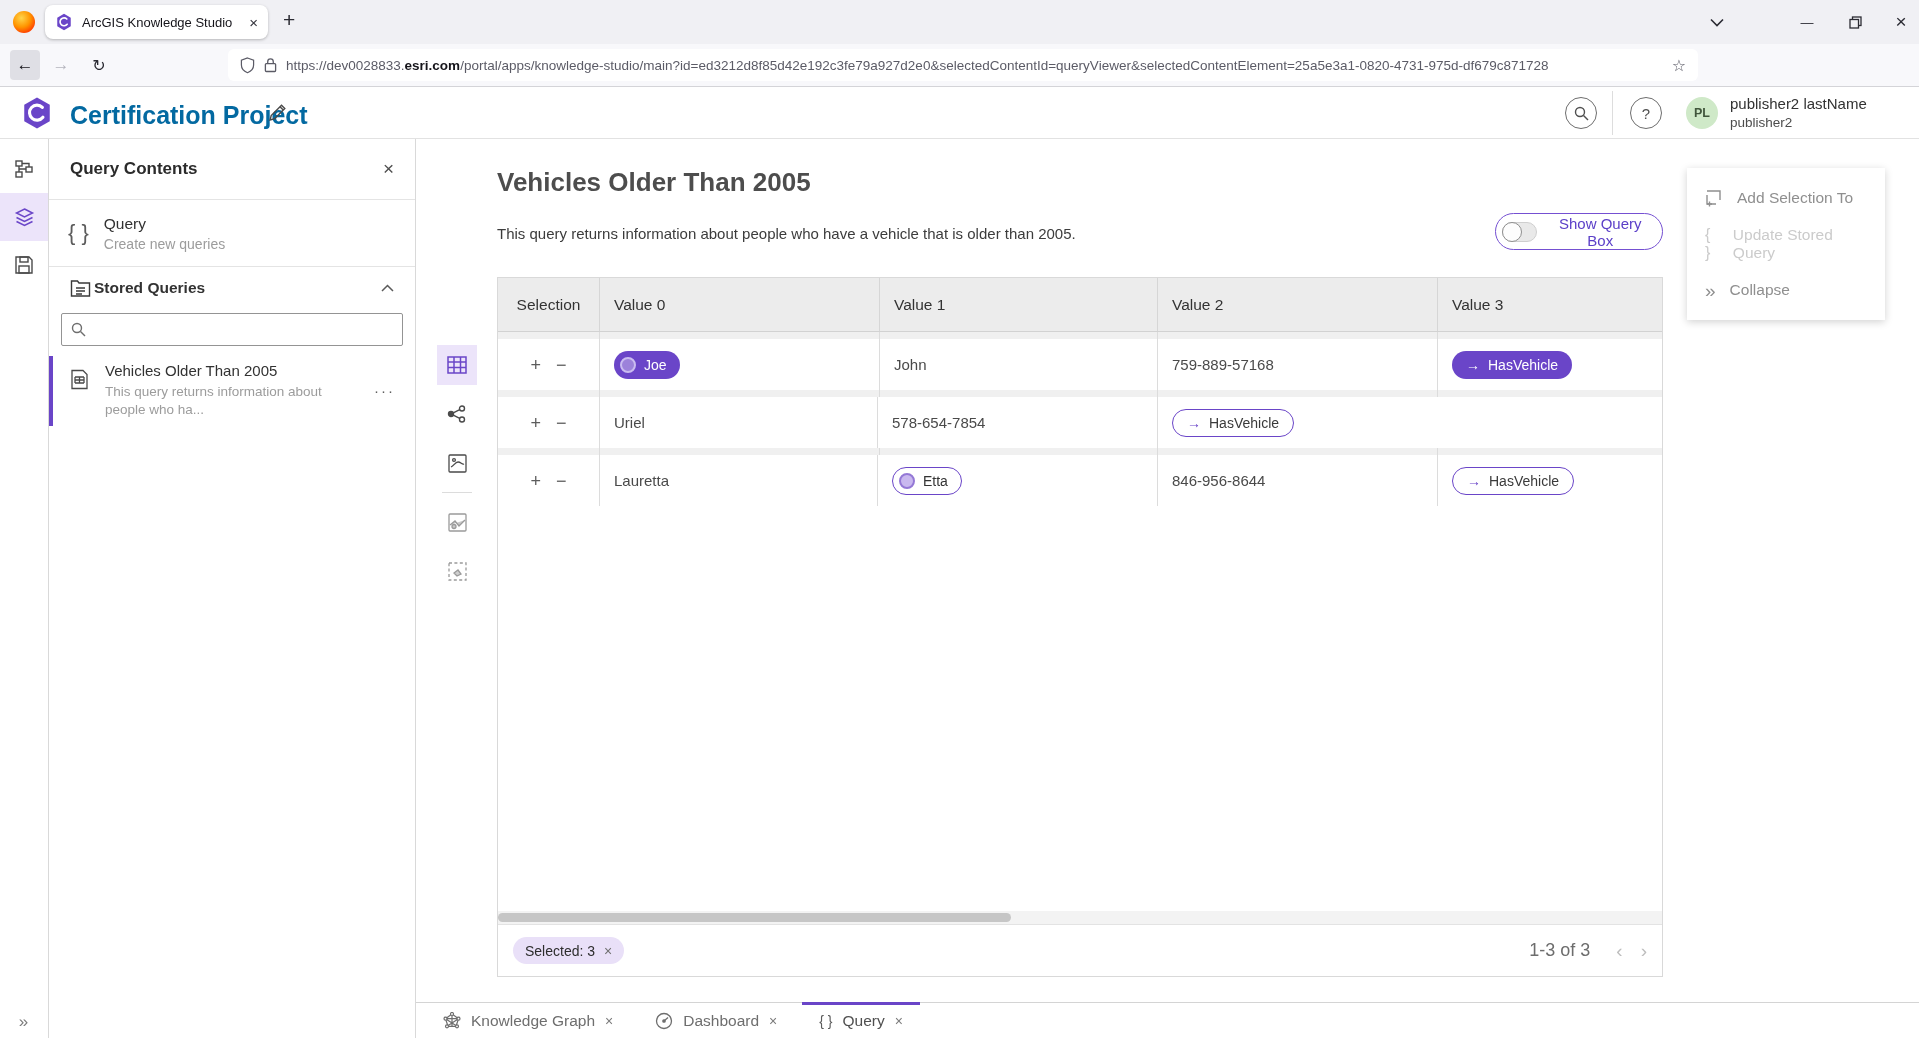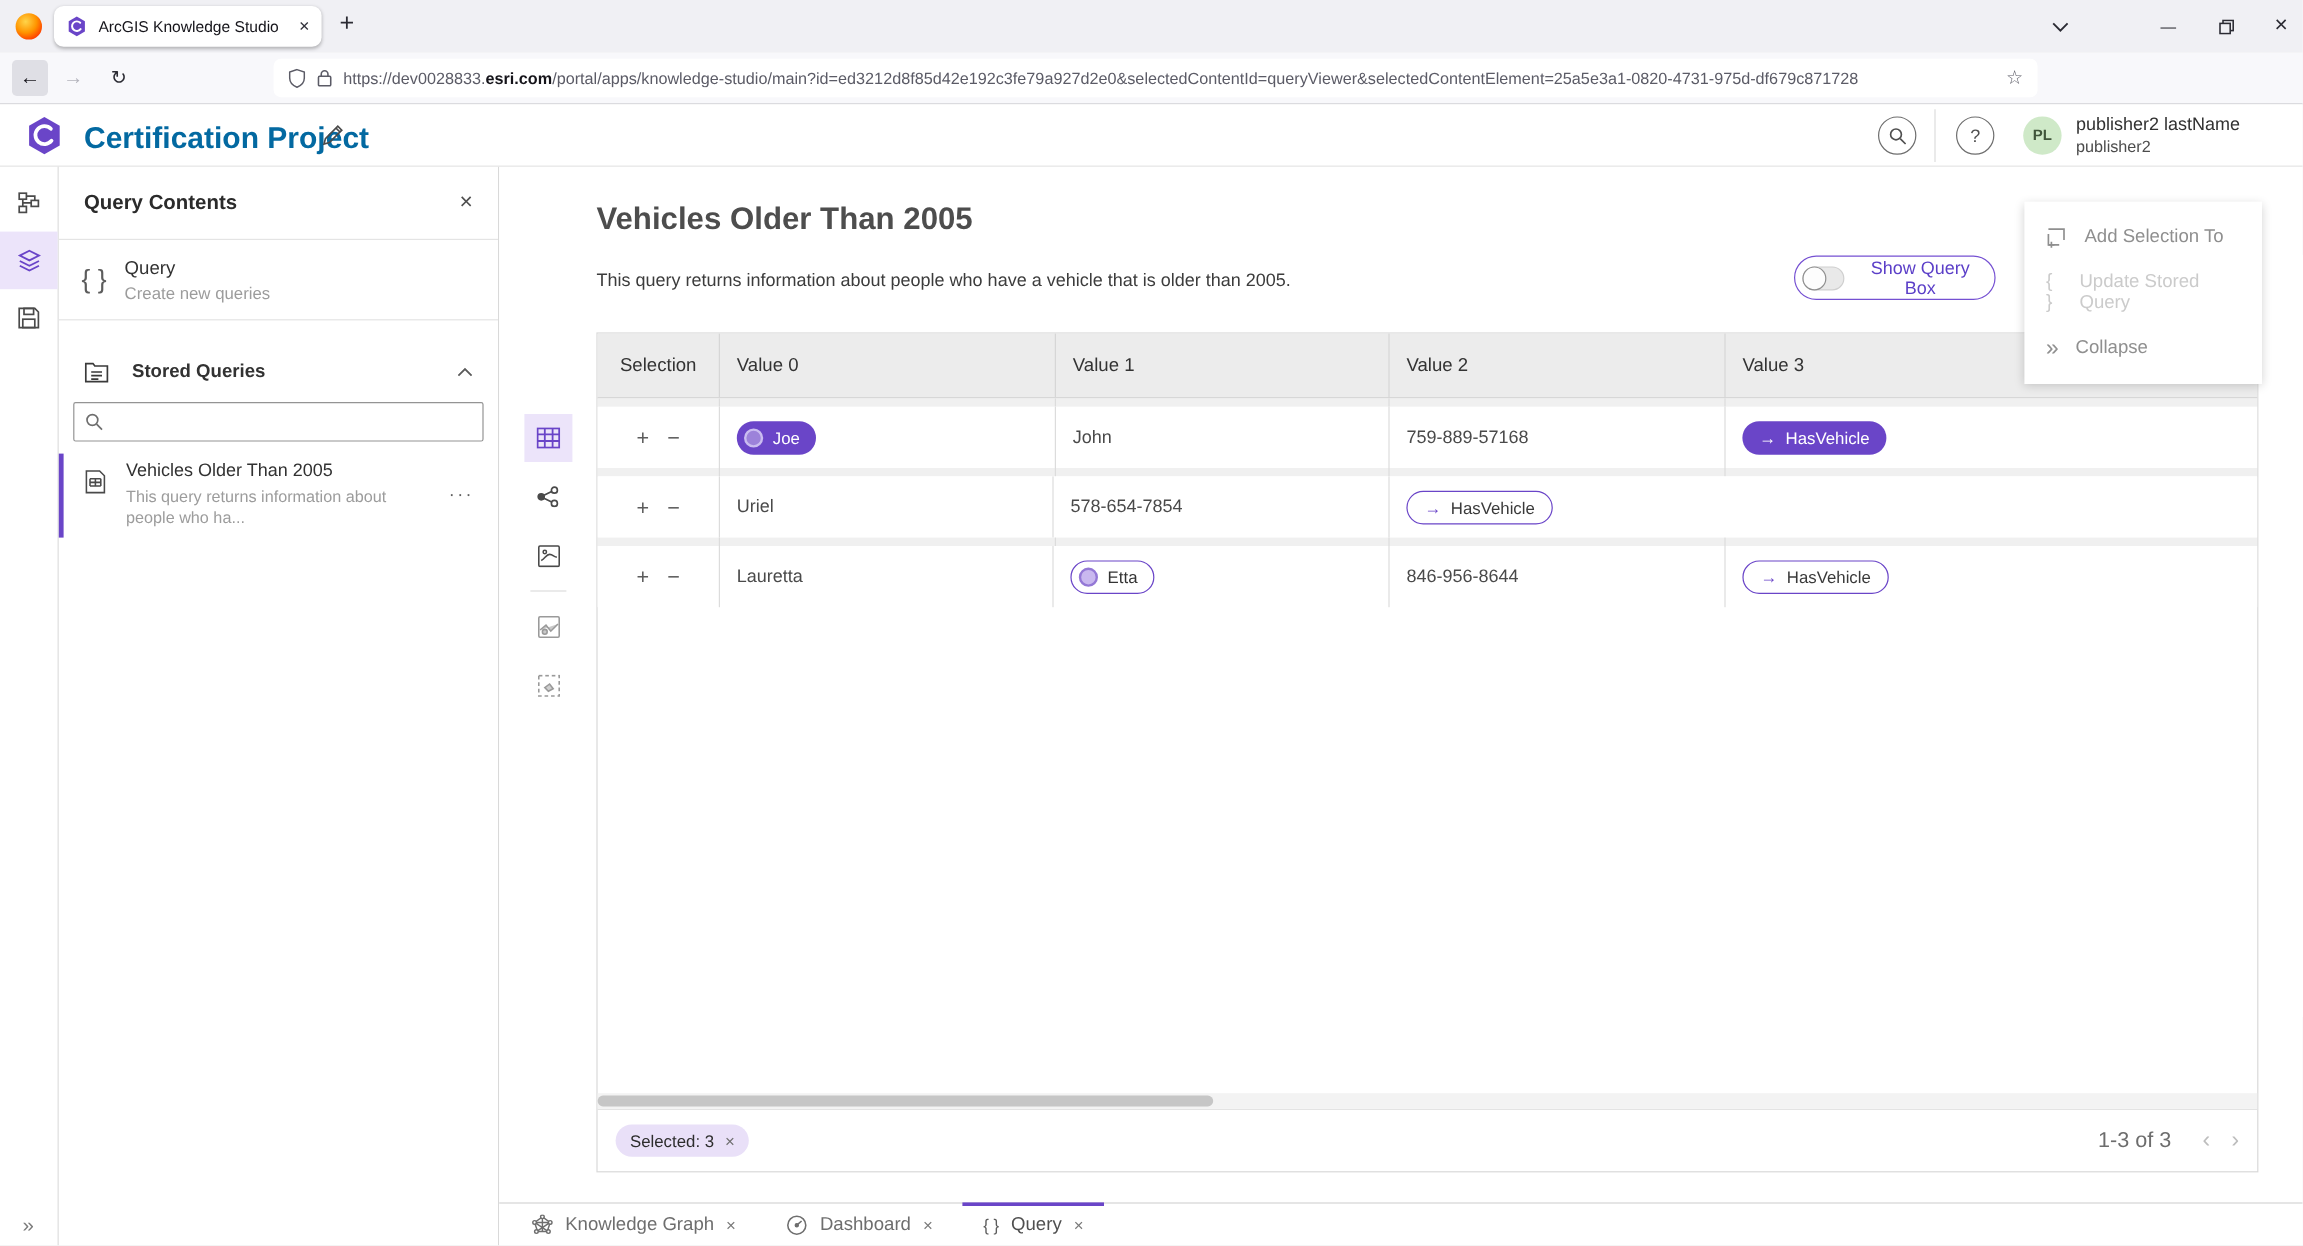--- a/index.html
+++ b/index.html
@@ -58,21 +58,21 @@
 
   
   .panel{ position:absolute; left:49px; top:139px; width:367px; height:899px; background:#fff; border-right:1px solid #d9d9d9; }
   .p-head{ height:61px; border-bottom:1px solid #e4e4e4; display:flex; align-items:center; padding:0 21px; }
   .p-title{ flex:1; font-size:17px; font-weight:700; color:#2b2b2b; }
   .p-close{ font-size:19px; color:#4f4f4f; }
   .p-query{ height:67px; border-bottom:1px solid #e4e4e4; display:flex; align-items:center; padding:0 19px; gap:15px; }
   .braces{ font-size:22px; color:#5c5c5c; font-weight:400; }
   .pq-title{ font-size:15.5px; color:#323232; }
   .pq-sub{ font-size:14px; color:#9c9c9c; margin-top:3px; }
-  .p-stored-head{ margin-top:28px; display:flex; align-items:center; padding:0 21px; gap:19px; height:30px; }
+  .p-stored-head{ margin-top:6px; display:flex; align-items:center; padding:0 21px; gap:3px; height:30px; }
   .ps-label{ flex:1; font-size:15.5px; font-weight:700; color:#323232; }
   .p-search{ margin:10px 12px 0 12px; height:33px; border:1px solid #949494; border-radius:2px; display:flex; align-items:center; padding:0 9px; gap:8px; }
   .p-search input{ flex:1; border:none; outline:none; font-size:14px; color:#333; background:transparent; font-family:inherit; }
   .p-item{ position:relative; margin-top:10px; min-height:66px; padding:6px 44px 8px 56px; }
   .p-item-bar{ position:absolute; left:0; top:0; bottom:0; width:4px; background:#6a45c8; }
   .p-item-icon{ position:absolute; left:21px; top:13px; color:#4a4a4a; }
   .pi-title{ font-size:15px; color:#323232; margin-bottom:4px; }
   .pi-desc{ font-size:13.5px; color:#9c9c9c; line-height:1.3; }
   .pi-dots{ position:absolute; right:20px; top:26px; font-size:15px; letter-spacing:2px; color:#5f5f5f; }
 
@@ -86,21 +86,21 @@
   .knob{ position:absolute; left:-1px; top:-1px; width:20px; height:20px; border-radius:50%; background:#fdfdfd; border:1px solid #8f8f8f; }
   .sqb-label{ font-size:15px; color:#5b3fc8; }
 
   .vtools{ position:absolute; left:21px; top:206px; width:40px; }
   .vt-btn{ width:40px; height:40px; display:flex; align-items:center; justify-content:center; color:#4a4a4a; margin-bottom:9px; }
   .vt-btn.active{ background:#ece4fa; color:#6a45c8; }
   .vt-btn.dim{ color:#9a9a9a; }
   .vt-div{ height:1px; background:#dcdcdc; margin:0 5px 9px 5px; }
 
   
-  .tbl{ position:absolute; left:81px; top:138px; width:1385px; height:700px; border:1px solid #d9d9d9; display:flex; flex-direction:column; background:#fff; }
+  .tbl{ position:absolute; left:81px; top:138px; width:1166px; height:700px; border:1px solid #d9d9d9; display:flex; flex-direction:column; background:#fff; }
   .cells{ display:flex; height:100%; }
   .c{ border-right:1px solid #dcdcdc; display:flex; align-items:center; overflow:hidden; }
   .c0{ width:102px; justify-content:center; gap:15px; }
   .c1{ width:280px; padding-left:14px; }
   .c2{ width:278px; padding-left:14px; }
   .c3{ width:280px; padding-left:14px; }
   .c4{ flex:1; padding-left:14px; border-right:none; }
   .t-head{ height:54px; background:#ececec; border-bottom:1px solid #d2d2d2; flex:none; }
   .t-head .c{ font-size:15.5px; color:#333; border-right-color:#d6d6d6; }
   .t-gap{ height:7px; background:#f0f0f0; flex:none; }

